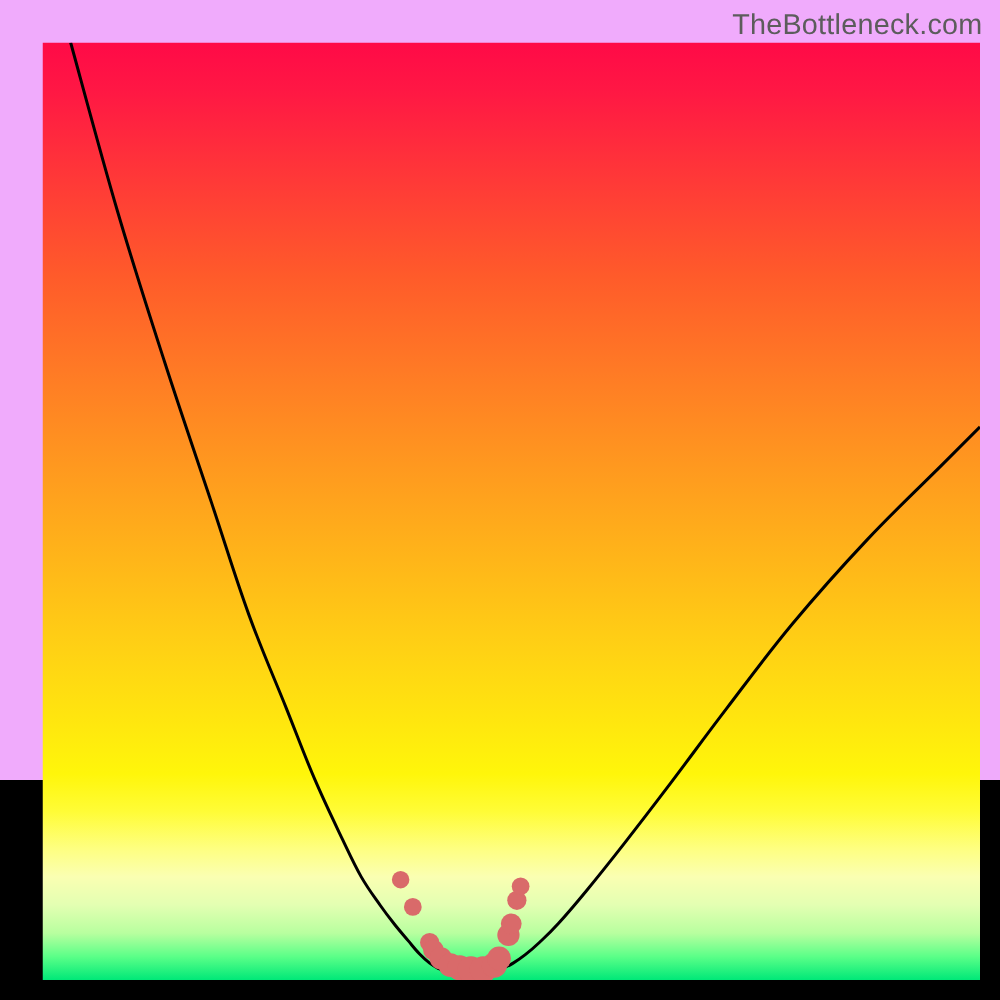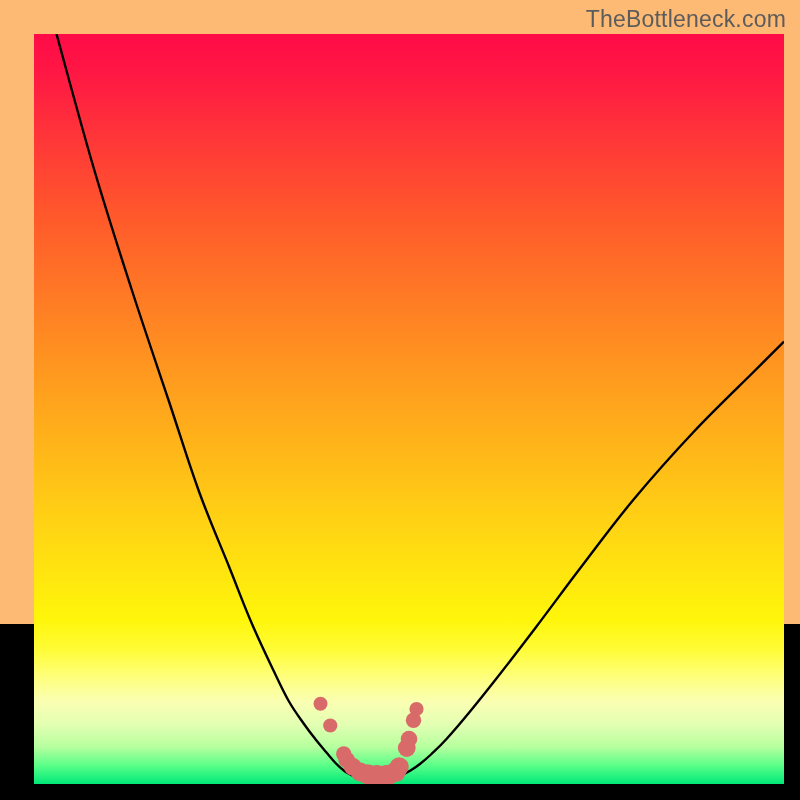--- a/index.html
+++ b/index.html
@@ -10,21 +10,21 @@
     overflow: hidden;
     background: #000;
     font-family: Arial, Helvetica, sans-serif;
   }
   .frame {
     position: absolute;
     left: 0;
     top: 0;
     width: 800px;
     height: 624px;
-    background: #fdba74;
+    background: #f0abfc;
   }
   .plot-area {
     position: absolute;
     left: 34px;
     top: 34px;
     width: 750px;
     height: 750px;
     overflow: hidden;
   }
   .gradient {

